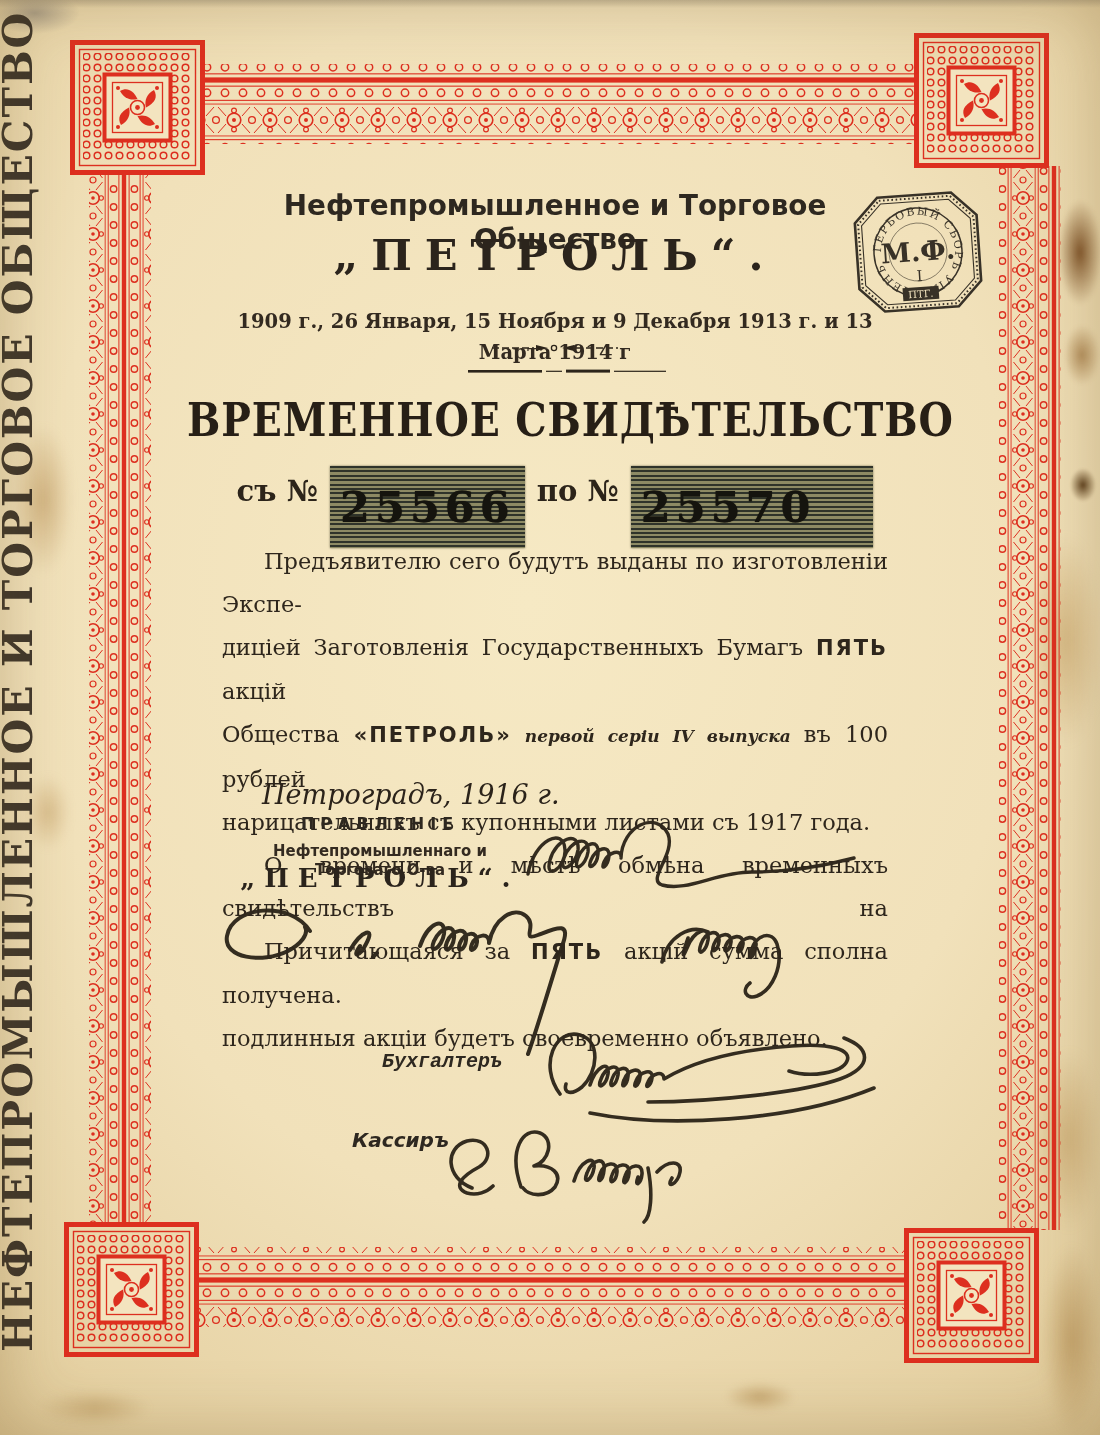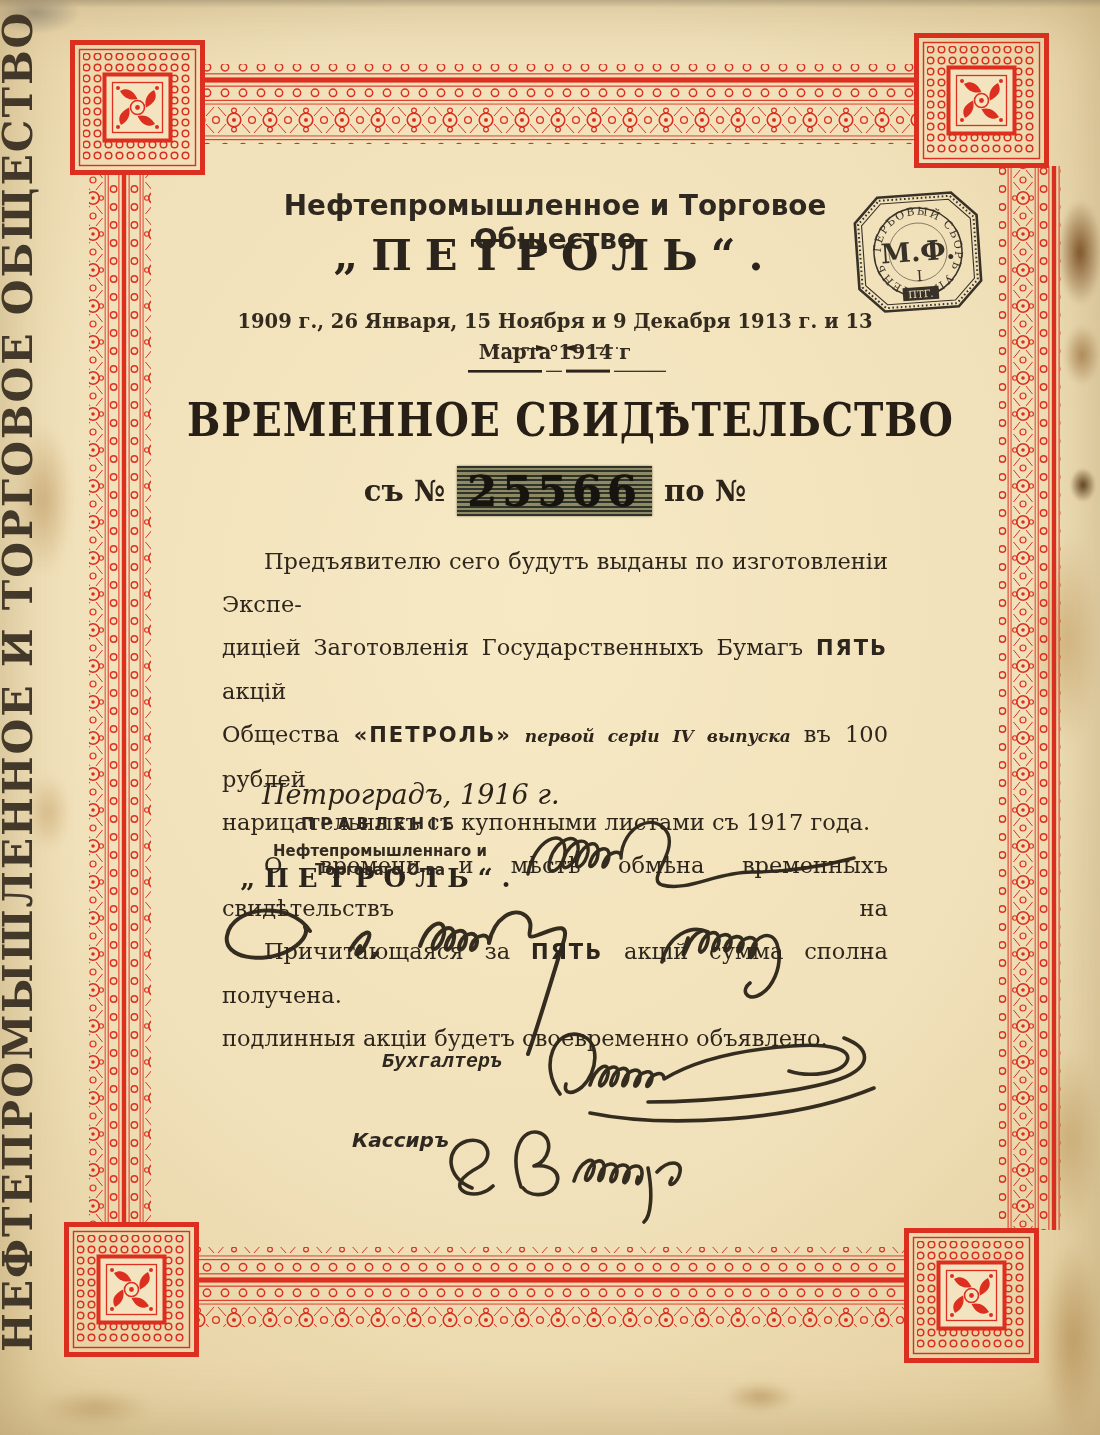--- a/index.html
+++ b/index.html
@@ -26,21 +26,21 @@
     font-size:19.5px;line-height:31px;color:#332a20;}
 
   
   .main-title{left:117px;top:392px;width:876px;text-align:center;white-space:nowrap;
     font-family:"DejaVu Serif",serif;font-weight:bold;font-size:47px;letter-spacing:1px;color:#271f16;
     transform:scaleX(.84);transform-origin:center;}
 
   
   .numline{left:222px;top:466px;width:666px;display:flex;justify-content:center;gap:12px;}
   .numline .word{font-weight:bold;font-size:29px;color:#2c241a;padding-top:8px;}
-  .numstrip{height:50px;display:flex;align-items:center;padding:0 10px;
+  .numstrip{height:50px;display:flex;align-items:center;padding:16px 10px;
     background:repeating-linear-gradient(180deg,#2f332a 0 2px,#8d8a64 2px 4.4px);
     box-shadow:0 0 2px rgba(40,40,20,.6);}
   .numstrip.second{padding-right:58px;}
   .numstrip span{font-family:"DejaVu Serif",serif;font-weight:bold;font-size:43px;letter-spacing:5px;color:#15140e;
     text-shadow:0 0 1px #15140e;}
 
   
   .bodytext{left:222px;top:540px;width:666px;font-size:22.5px;line-height:43px;color:#2e261c;}
   .bline{text-align:justify;text-align-last:justify;}
   .bline.last{text-align-last:left;}
@@ -253,20 +253,23 @@
   </div>
 
   <div class="txt main-title">ВРЕМЕННОЕ СВИДѢТЕЛЬСТВО</div>
 
   <div class="txt numline">
     <span class="word">съ №</span>
     <span class="numstrip">
       <span>25566</span>
     </span>
     <span class="word">по №</span>
+    <span class="numstrip second">
+      <span>25570</span>
+    </span>
   </div>
 
   <div class="txt bodytext">
     <div class="bline indent">
       <span>Предъявителю сего будутъ выданы по изготовленіи Экспе-</span></div>
     <div class="bline">
       <span>диціей Заготовленія Государственныхъ Бумагъ </span><span class="bsp">ПЯТЬ</span><span> акцій</span></div>
     <div class="bline">
       <span>Общества </span><span class="bsp">«ПЕТРОЛЬ»</span><span class="bit"> первой серіи IV выпуска </span><span>въ 100 рублей</span></div>
     <div class="bline last">

